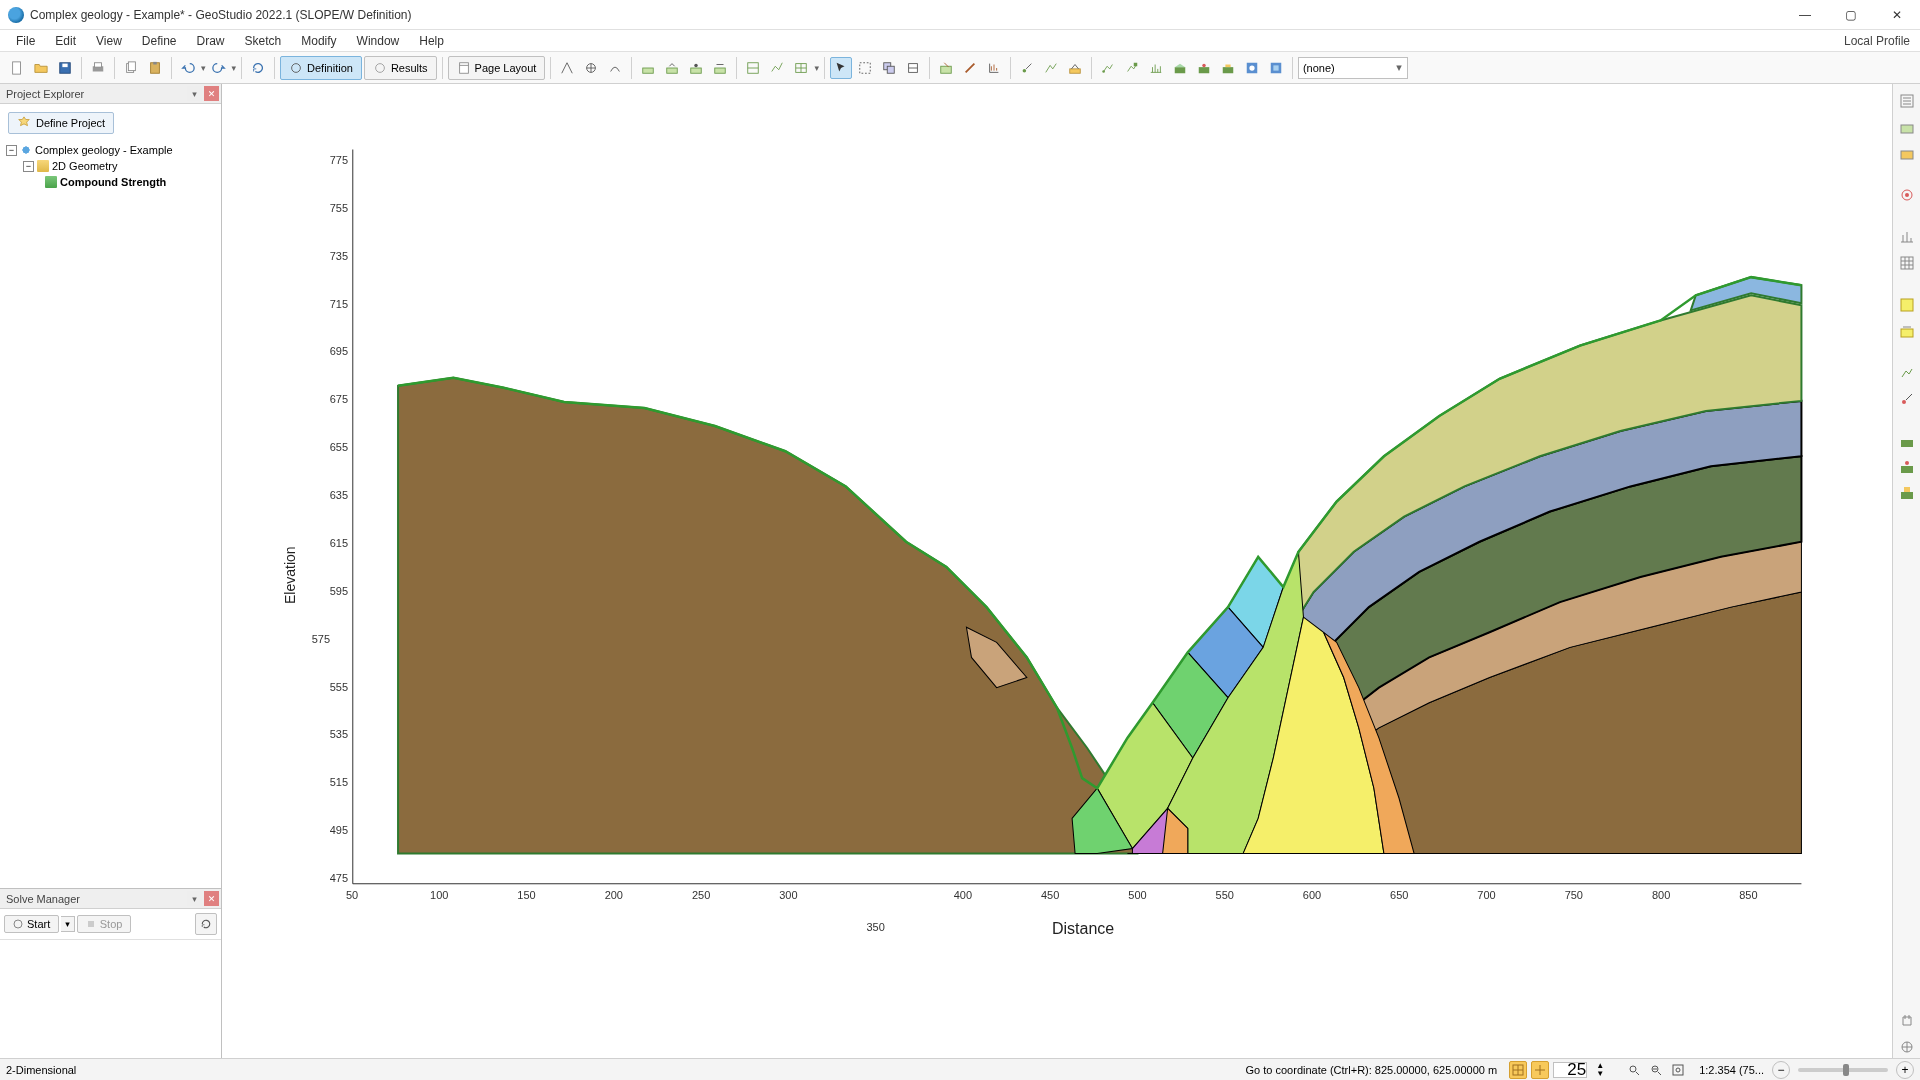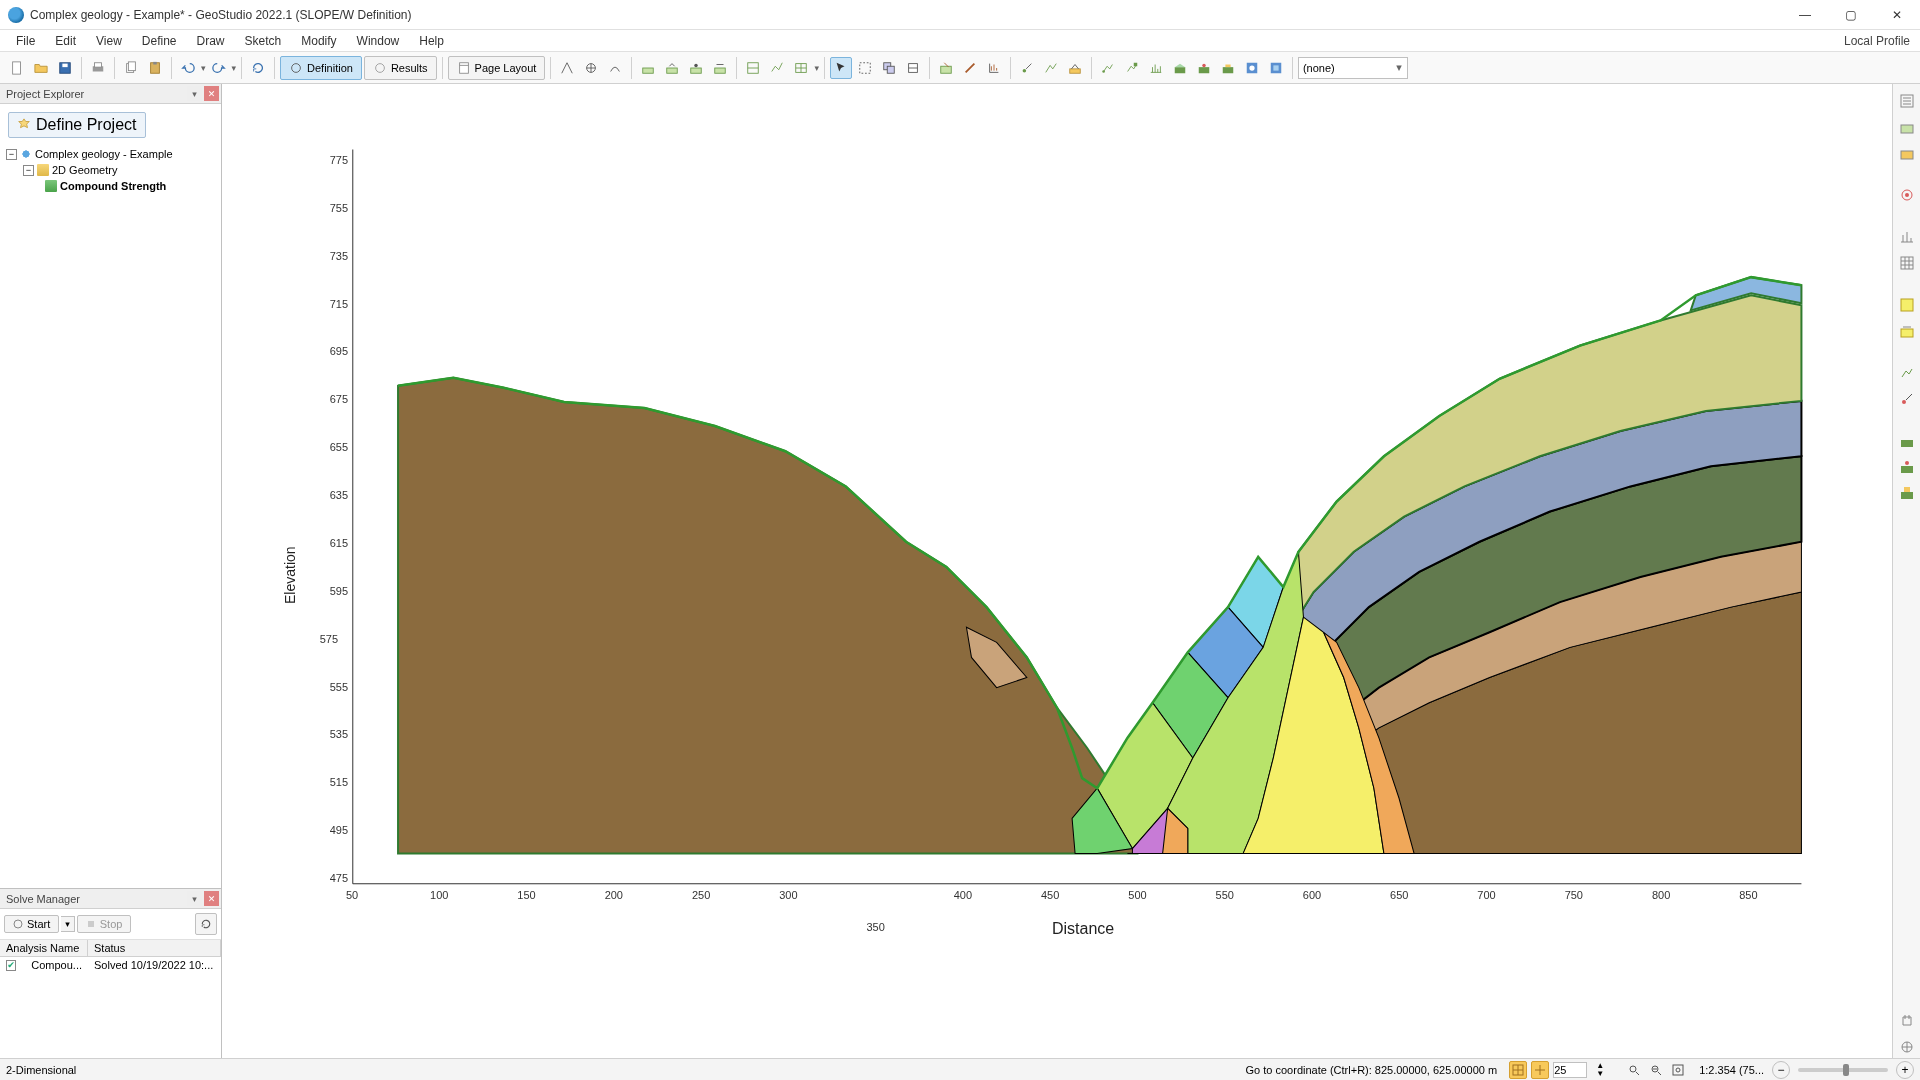--- a/index.html
+++ b/index.html
@@ -25,21 +25,21 @@
 
 .mainrow { display: flex; height: calc(1080px - 30px - 22px - 32px - 22px); }
 .leftcol { width: 222px; display: flex; flex-direction: column; border-right: 1px solid #c0c0c0; background: #fff; }
 .panelhdr { height: 20px; background: #efefef; border-bottom: 1px solid #d0d0d0; display: flex; align-items: center; padding-left: 6px; font-size: 11px; color: #444; }
 .panelhdr .panelctrl { margin-left: auto; display: flex; }
 .panelhdr .pc { width: 15px; height: 15px; margin-right: 2px; display: flex; align-items: center; justify-content: center; font-size: 9px; }
 .panelhdr .pc.pin { background: #eee; color:#666; }
 .panelhdr .pc.close { background: #e08080; color: #fff; }
 
 .explorer { flex: 1; overflow: auto; padding: 4px; font-size: 11px; }
-.definebtn { display: inline-flex; align-items: center; gap: 5px; border: 1px solid #a8c0d8; background: #eef4fa; padding: 3px 8px; margin: 4px; border-radius: 2px; font-size: 16px; }
+.definebtn { display: inline-flex; align-items: center; gap: 5px; border: 1px solid #a8c0d8; background: #eef4fa; padding: 3px 8px; margin: 4px; border-radius: 2px; font-size: 11px; }
 .tree { margin: 4px 2px; line-height: 16px; }
 .tree .row { display: flex; align-items: center; gap: 3px; white-space: nowrap; }
 .tree .exp { width: 11px; height: 11px; border: 1px solid #888; font-size: 9px; display: flex; align-items: center; justify-content: center; line-height: 1; }
 .tree .ind { display:inline-block; }
 .tree .bold { font-weight: 600; }
 .tree .ticon { width: 12px; height: 12px; display:inline-block; }
 .tree .igeo { background: radial-gradient(circle,#5aa6e0 40%, transparent 45%); }
 .tree .ifold { background: linear-gradient(#f7d77a,#e0b848); border-radius:1px; }
 .tree .ianl { background: linear-gradient(#7bc77b,#4aa34a); border-radius:1px; }
 
@@ -63,21 +63,21 @@
 
 .righttoolbar { width:28px; background:#f6f6f6; border-left:1px solid #d0d0d0; display:flex; flex-direction:column; align-items:center; padding-top:6px; gap:4px; }
 .righttoolbar .rbtn { width:22px; height:22px; display:flex; align-items:center; justify-content:center; border-radius:2px; }
 .righttoolbar .rgap { height:12px; }
 
 .statusbar { height:22px; display:flex; align-items:center; font-size:11px; background:#f4f4f4; border-top:1px solid #d0d0d0; padding:0 6px; gap:8px; }
 .statusbar .spacer { flex:1; }
 .statusbar .sbox { display:flex; align-items:center; gap:4px; padding:0 4px; height:18px; }
 .statusbar .sbtn { width:18px; height:18px; display:flex; align-items:center; justify-content:center; border-radius:2px; }
 .statusbar .sbtn.active { background:#f8c95b; border:1px solid #d6a030; }
-.statusbar input.num { width:34px; height:16px; font-size:11px; border:1px solid #c0c0c0; text-align:left; }
+.statusbar input.num { width:34px; height:16px; font-size:17px; border:1px solid #c0c0c0; text-align:right; }
 .statusbar .zbtn { width:18px; height:18px; border:1px solid #c0c0c0; border-radius:9px; display:flex; align-items:center; justify-content:center; font-size:12px; }
 
 .icon-svg { width:14px; height:14px; }
 
 
 .chartlabel { position:absolute; font-size:14px; color:#222; }
 .chartlabel.y { transform: rotate(-90deg); transform-origin: left top; }
 .tick { position:absolute; font-size:11px; color:#333; }
 </style>
 </head>
@@ -417,34 +417,20 @@
             </svg>
             <span>Stop</span>
           </div>
         <div class="refresh">
             <svg width="12" height="12" viewBox="0 0 16 16">
               <path d="M3 8a5 5 0 1 1 2 4" fill="none" stroke="#555" stroke-width="1.5"></path>
               <path d="M3 12v-3h3" fill="none" stroke="#555"></path>
             </svg>
           </div>
       </div>
-      <div class="solvetbl">
-        <div class="hdr">
-            <div class="c1">Analysis Name</div>
-            <div class="c2">Status</div>
-          </div>
-        <div class="trow">
-          <div class="c1">
-              <span class="chk">✔</span>
-              <span class="ticon ianl" style="width:10px;height:10px;"></span>
-              <span>Compou...</span>
-            </div>
-          <div class="c2">Solved 10/19/2022 10:...</div>
-        </div>
-      </div>
     </div>
   </div>
 
   <div class="canvaswrap">
     <svg class="canvas" viewBox="0 0 1660 970" preserveAspectRatio="none">
 
       <g stroke="#333" stroke-width="1">
         <line x1="130" y1="65" x2="130" y2="795"></line>
         <line x1="130" y1="795" x2="1570" y2="795"></line>
       </g>
@@ -491,21 +477,21 @@
     <div id="yticks"></div>
     <div id="xticks"></div>
 
     <div class="chartlabel y" style="left:60px; top:520px;">Elevation</div>
     <div class="chartlabel" style="left:830px; top:836px; font-size:16px;">Distance</div>
   <div class="tick" style="left: 98px; top: 788px; width: 28px; text-align: right;">475</div>
       <div class="tick" style="left: 98px; top: 740.131px; width: 28px; text-align: right;">495</div>
       <div class="tick" style="left: 98px; top: 692.262px; width: 28px; text-align: right;">515</div>
       <div class="tick" style="left: 98px; top: 644.393px; width: 28px; text-align: right;">535</div>
       <div class="tick" style="left: 98px; top: 596.525px; width: 28px; text-align: right;">555</div>
-      <div class="tick" style="left: 88px; top: 548.656px; width: 28px; text-align: right;">575</div>
+      <div class="tick" style="left: 80px; top: 548.656px; width: 28px; text-align: right;">575</div>
       <div class="tick" style="left: 98px; top: 500.787px; width: 28px; text-align: right;">595</div>
       <div class="tick" style="left: 98px; top: 452.918px; width: 28px; text-align: right;">615</div>
       <div class="tick" style="left: 98px; top: 405.049px; width: 28px; text-align: right;">635</div>
       <div class="tick" style="left: 98px; top: 357.18px; width: 28px; text-align: right;">655</div>
       <div class="tick" style="left: 98px; top: 309.311px; width: 28px; text-align: right;">675</div>
       <div class="tick" style="left: 98px; top: 261.443px; width: 28px; text-align: right;">695</div>
       <div class="tick" style="left: 98px; top: 213.574px; width: 28px; text-align: right;">715</div>
       <div class="tick" style="left: 98px; top: 165.705px; width: 28px; text-align: right;">735</div>
       <div class="tick" style="left: 98px; top: 117.836px; width: 28px; text-align: right;">755</div>
       <div class="tick" style="left: 98px; top: 69.9672px; width: 28px; text-align: right;">775</div>

